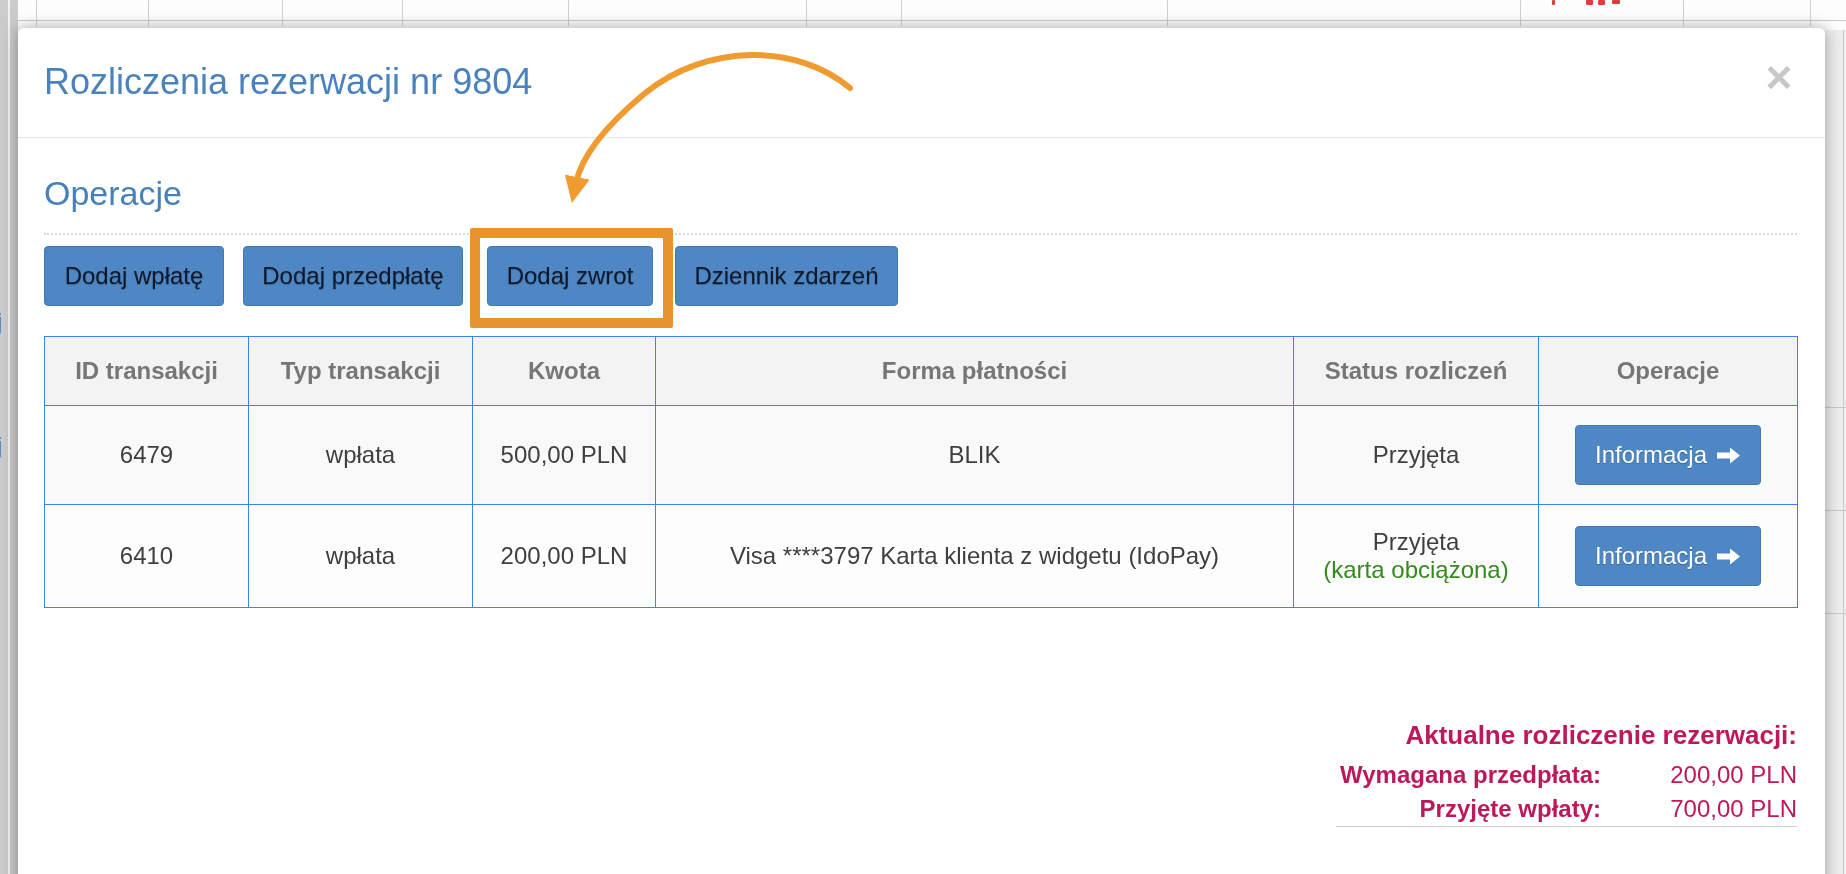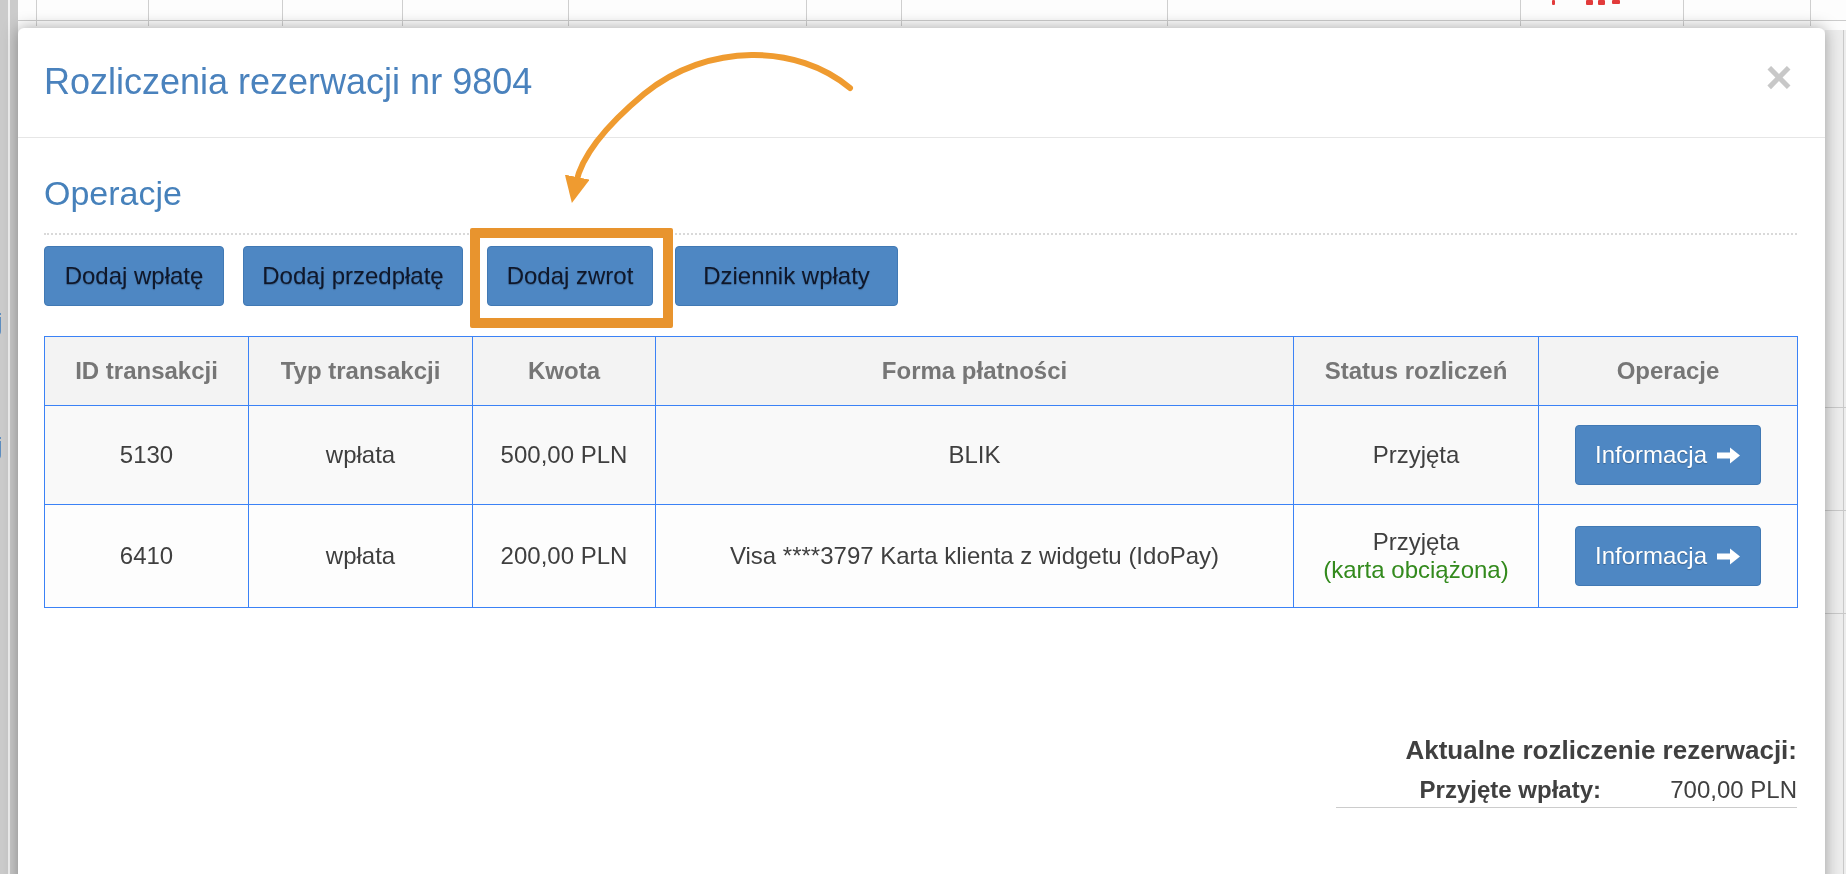--- a/index.html
+++ b/index.html
@@ -75,21 +75,21 @@
   table.tx tbody tr.r2{height:103px;background:#fdfdfd;}
   .status-note{color:#338a1d;margin-top:0;}
   .status-note:empty{display:none;}
   .info-btn{
     display:inline-flex;align-items:center;justify-content:center;gap:10px;
     width:186px;height:60px;background:#4e87c3;border:1px solid #4179b4;border-radius:4px;
     color:#ffffff;font-size:24px;text-shadow:0 1px 1px rgba(0,0,0,0.25);
     cursor:pointer;box-sizing:border-box;font-family:inherit;
   }
   
-  .summary{position:absolute;left:1318px;top:703px;width:461px;color:#404040;}
+  .summary{position:absolute;left:1318px;top:688px;width:461px;color:#be185d;}
   .summary-title{font-size:26px;font-weight:bold;text-align:right;height:38px;line-height:38px;}
   .summary-rows{margin-top:4px;border-bottom:1px solid #cccccc;}
   .summary-row{display:flex;height:34px;line-height:34px;font-size:24px;}
   .summary-label{flex:1;text-align:right;font-weight:bold;}
   .summary-value{width:196px;text-align:right;}
 </style>
 </head>
 <body>
 
 <div class="bg-top">
@@ -127,21 +127,21 @@
   <div class="modal-title">Rozliczenia rezerwacji nr 9804</div>
   <div class="close-btn">×</div>
   <div class="header-divider"></div>
 
   <div class="section-heading">Operacje</div>
   <div class="dotted-sep"></div>
 
   <button class="op-btn b1">Dodaj wpłatę</button>
   <button class="op-btn b2">Dodaj przedpłatę</button>
   <button class="op-btn b3">Dodaj zwrot</button>
-  <button class="op-btn b4">Dziennik wpłaty</button>
+  <button class="op-btn b4">Dziennik zdarzeń</button>
 
   <div class="highlight-box"></div>
   <svg class="anno-arrow" width="900" height="220" viewBox="0 0 900 220">
     <defs>
       <marker id="ah" markerWidth="4.6" markerHeight="4.2" refX="1" refY="2.1" orient="auto">
         <path d="M0,0 L4.4,2.1 L0,4.2 z" fill="#ef9b30"></path>
       </marker>
     </defs>
     <path d="M 832 60 C 780 16, 690 14, 626 66 C 590 96, 564 126, 558 155" fill="none" stroke="#ef9b30" stroke-width="6" stroke-linecap="round" marker-end="url(#ah)"></path>
   </svg>
@@ -160,21 +160,21 @@
         <th>ID transakcji</th>
         <th>Typ transakcji</th>
         <th>Kwota</th>
         <th>Forma płatności</th>
         <th>Status rozliczeń</th>
         <th>Operacje</th>
       </tr>
     </thead>
     <tbody>
       <tr class="r1">
-        <td>5130</td>
+        <td>6479</td>
         <td>wpłata</td>
         <td>500,00 PLN</td>
         <td>BLIK</td>
         <td>
           <div>Przyjęta</div>
 
         </td>
         <td>
           <button class="info-btn">
             <span>Informacja</span>
@@ -202,19 +202,23 @@
           </button>
         </td>
       </tr>
     </tbody>
   </table>
 
   <div class="summary">
     <div class="summary-title">Aktualne rozliczenie rezerwacji:</div>
     <div class="summary-rows">
       <div class="summary-row">
+        <div class="summary-label">Wymagana przedpłata:</div>
+        <div class="summary-value">200,00 PLN</div>
+      </div>
+      <div class="summary-row">
         <div class="summary-label">Przyjęte wpłaty:</div>
         <div class="summary-value">700,00 PLN</div>
       </div>
     </div>
   </div>
 
 </div>
 
 </body></html>

